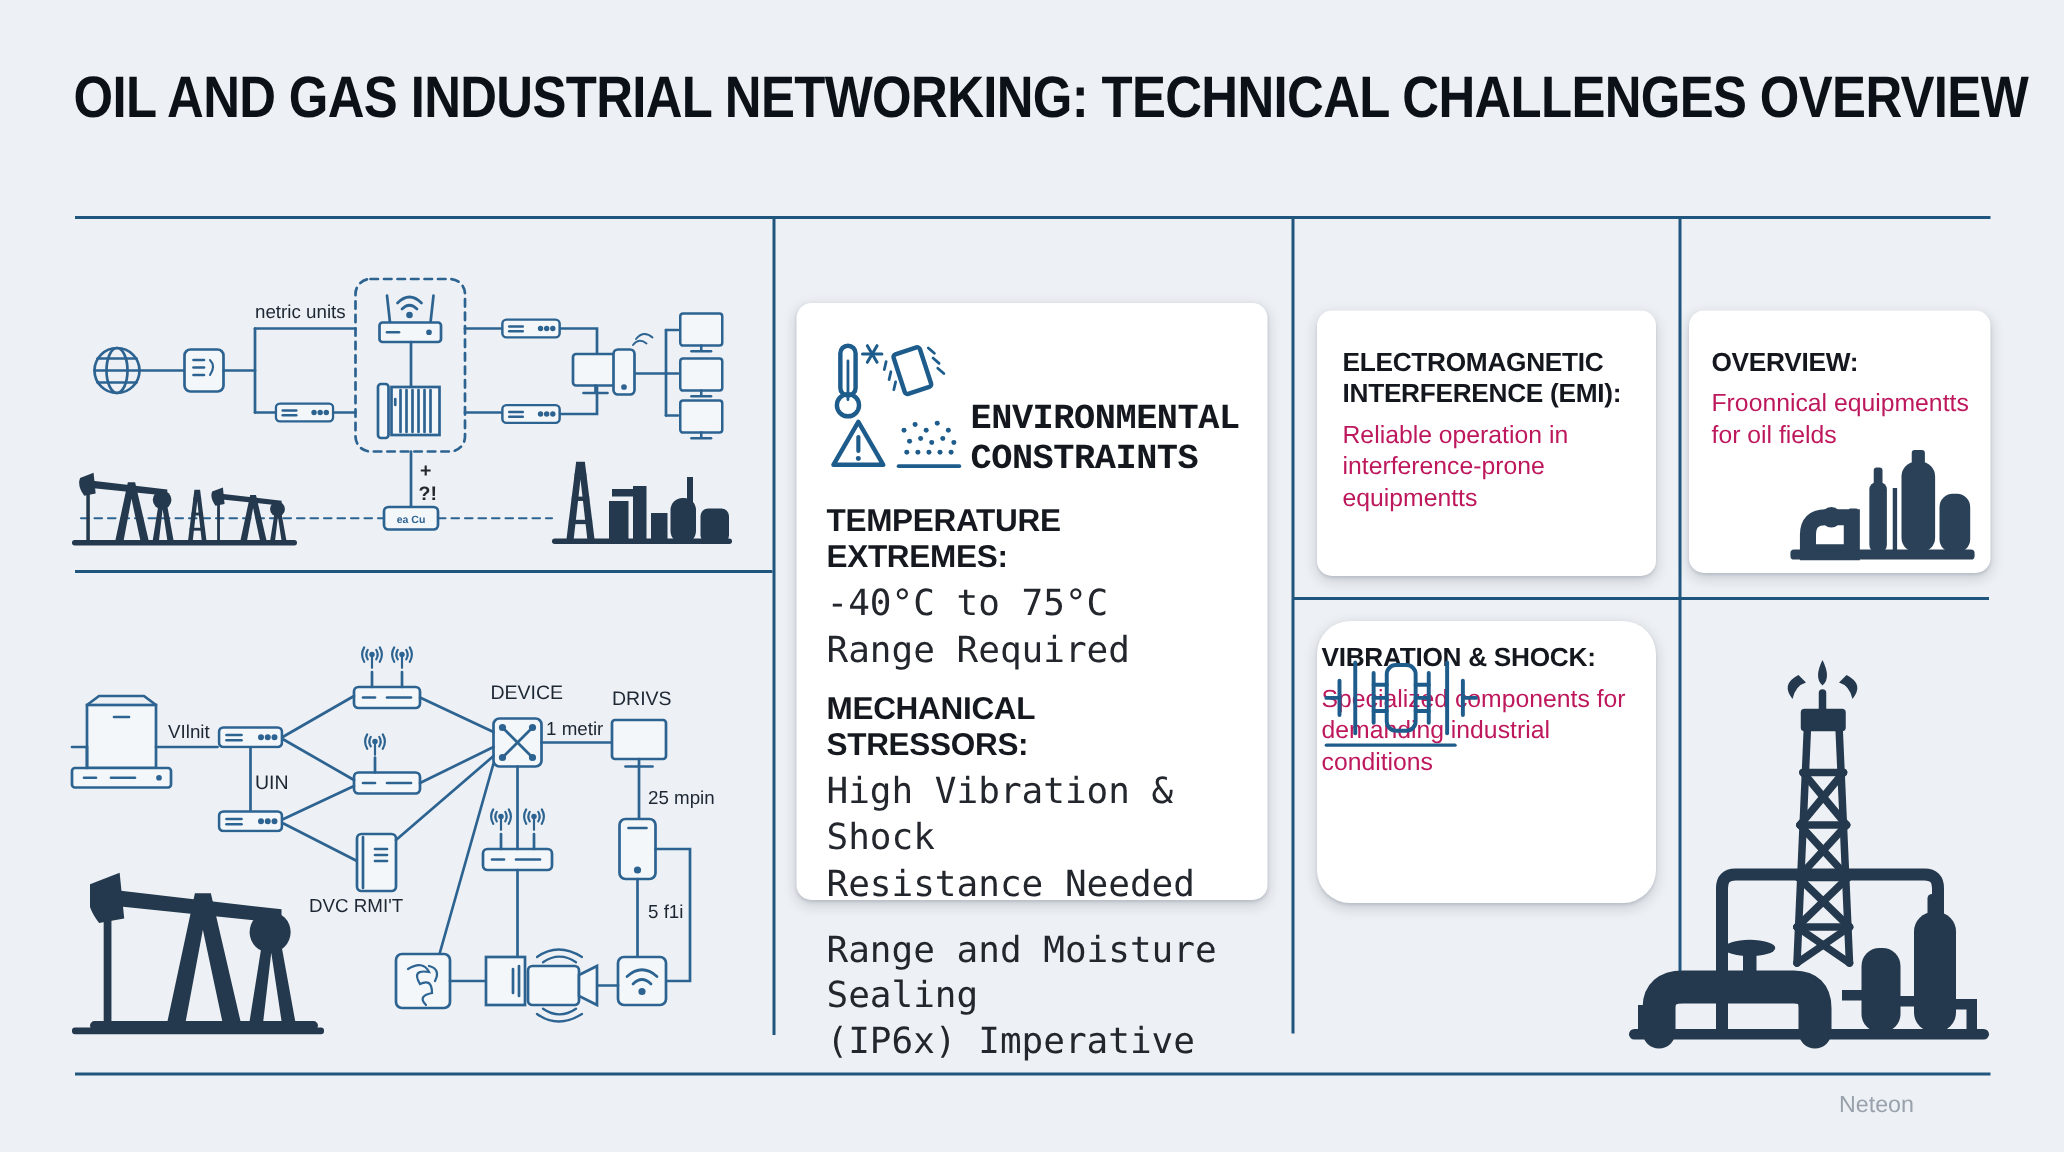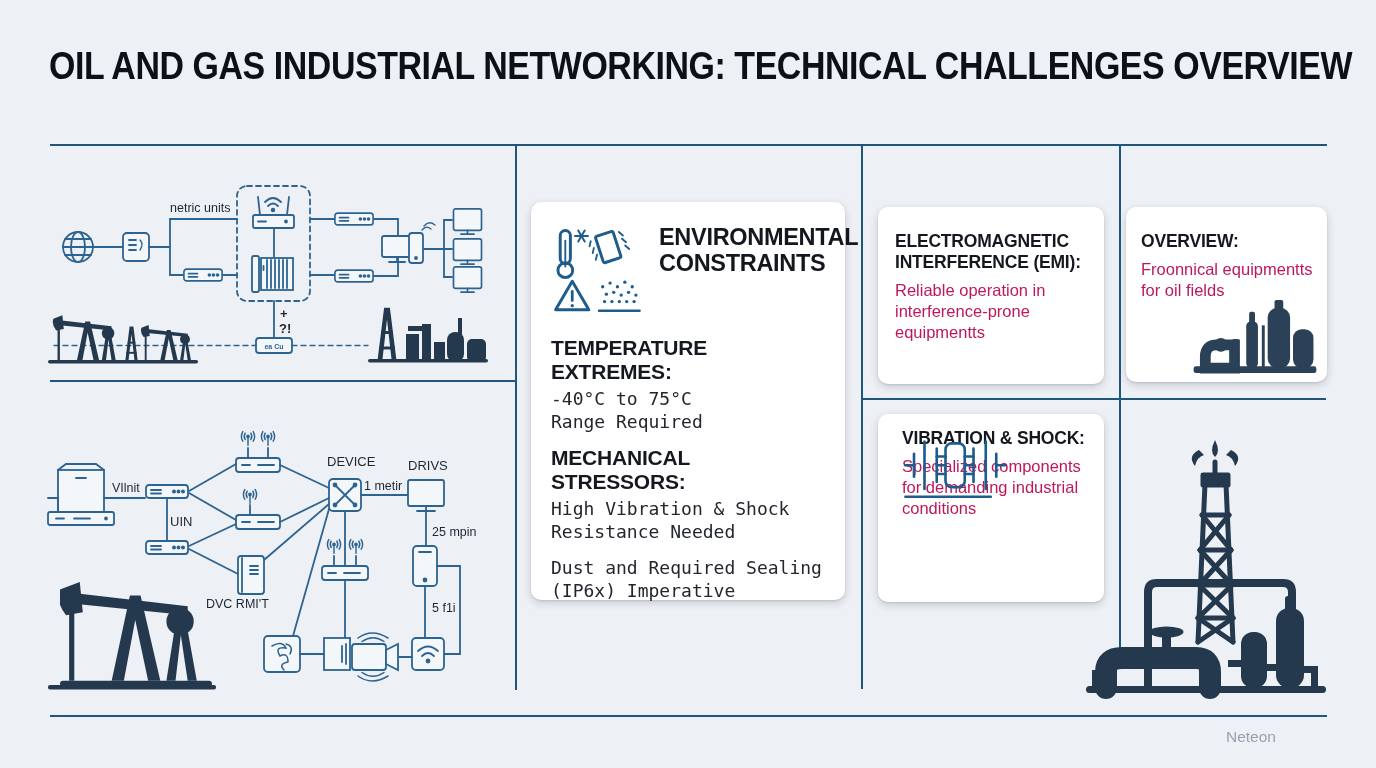--- a/index.html
+++ b/index.html
@@ -8,29 +8,29 @@
   
   .page-title{position:absolute;left:49px;top:44px;margin:0;font-size:39px;font-weight:800;
               color:#0c1118;letter-spacing:-.5px;white-space:nowrap;
               transform:scaleX(.87);transform-origin:left center;}
   
   .rule{position:absolute;background:#20567e;}
   
   .card{position:absolute;background:#fff;border-radius:10px;
         box-shadow:0 3px 9px rgba(25,40,60,.18),0 1px 2px rgba(25,40,60,.12);}
   .card-env{left:531px;top:202px;width:314px;height:398px;padding:0;}
-  .env-head{display:flex;align-items:flex-start;gap:12px;padding:22px 18px 0 20px;}
+  .env-head{display:flex;align-items:flex-end;gap:0;padding:22px 18px 0 20px;font-family:Liberation Mono, monospace;}
   .env-title{font-size:23.5px;line-height:1.12;font-weight:800;color:#14181e;white-space:pre-line;letter-spacing:-.3px;}
   .env-sections{padding:16px 20px 0 20px;}
   .env-section{margin-bottom:13px;}
   .sec-label{font-size:21px;font-weight:800;color:#15191f;letter-spacing:-.2px;margin-bottom:3px;}
-  .sec-value{font-family:"DejaVu Sans Mono",monospace;font-size:18px;line-height:1.28;color:#23272d;white-space:pre-line;}
+  .sec-value{font-family:"DejaVu Sans Mono",monospace;font-size:24px;line-height:1.28;color:#23272d;white-space:pre-line;}
   .card-emi{left:878px;top:207px;width:226px;height:177px;box-sizing:border-box;padding:24px 18px 0 17px;}
   .card-vib{left:1126px;top:207px;width:201px;height:175px;box-sizing:border-box;padding:24px 14px 0 15px;}
-  .card-vs{left:878px;top:414px;width:226px;height:188px;box-sizing:border-box;padding:14px 18px 0 24px;}
+  .card-vs{left:878px;top:414px;width:226px;height:188px;box-sizing:border-box;padding:14px 18px 0 3px;border-radius:22px;}
   .mini-title{font-size:17.5px;font-weight:800;color:#14181e;line-height:1.2;letter-spacing:-.2px;margin-bottom:7px;}
   .mini-body{font-size:16.5px;color:#be185d;line-height:1.26;}
   .vib-art{position:absolute;right:8px;bottom:6px;}
   .vs-icon{display:block;margin:4px 0 8px 0;}
   
   .watermark{position:absolute;top:728px;left:1176px;width:150px;text-align:center;
              font-size:15.5px;color:#99a2ac;}
   
   svg{position:absolute;overflow:visible;}
   svg text{font-family:"Liberation Sans",sans-serif;}
@@ -366,21 +366,21 @@
         <div class="sec-label">TEMPERATURE EXTREMES:</div>
         <div class="sec-value">-40°C to 75°C
 Range Required</div>
       </div>
       <div class="env-section">
         <div class="sec-label">MECHANICAL STRESSORS:</div>
         <div class="sec-value">High Vibration &amp; Shock
 Resistance Needed</div>
       </div>
       <div class="env-section">
-        <div class="sec-value">Dust and Required Sealing
+        <div class="sec-value">Range and Moisture Sealing
 (IP6x) Imperative</div>
       </div>
     </div>
   </div>
 
   <div class="card card-emi">
     <div class="mini-title">ELECTROMAGNETIC INTERFERENCE (EMI):</div>
     <div class="mini-body">Reliable operation in interference-prone equipmentts</div>
   </div>
 

